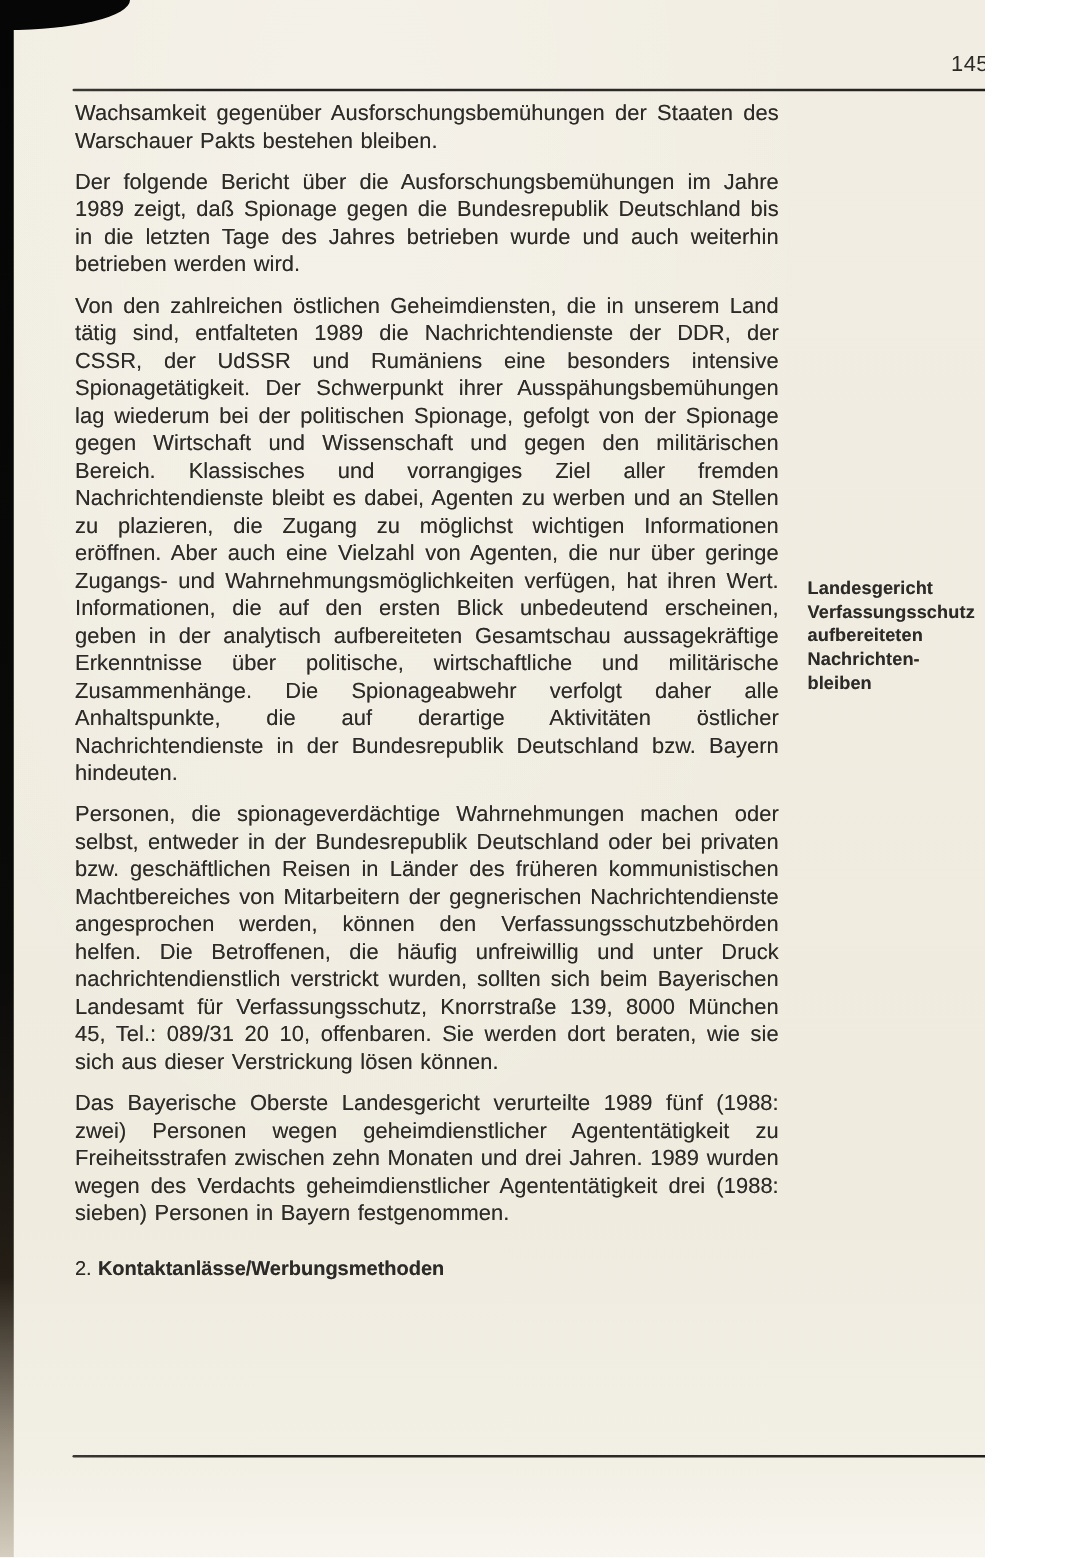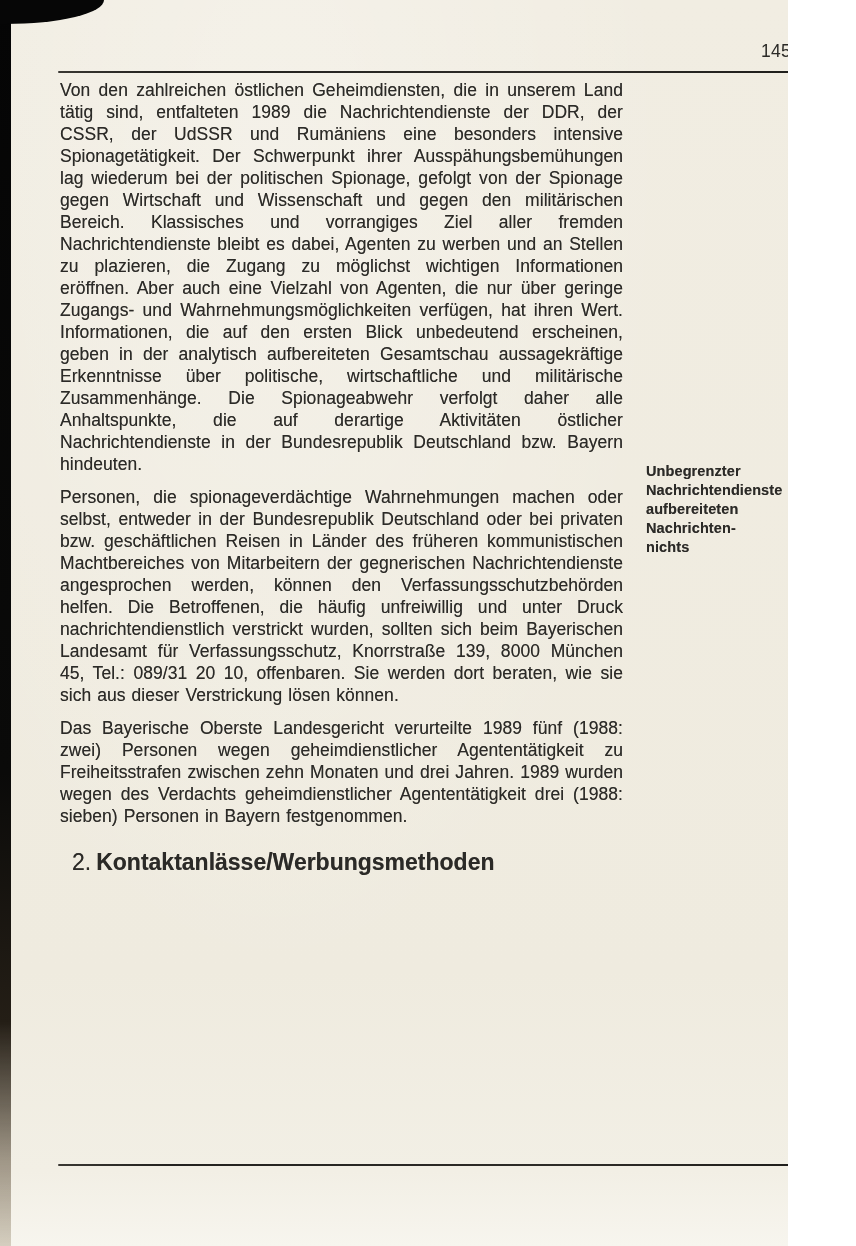--- a/index.html
+++ b/index.html
@@ -55,22 +55,22 @@
     margin: 0 0 11px 0;
     font-size: 17.5px;
     line-height: 22px;
     text-align: justify;
     letter-spacing: 0.05px;
     word-spacing: 1px;
     text-shadow: 0 0 0.5px rgba(43,42,39,0.55);
     hyphens: auto;
   }
   .section-heading {
-    margin: 24px 0 11px 12px;
-    font-size: 23px;
+    margin: 24px 0 11px 0;
+    font-size: 16px;
     line-height: 22px;
     font-weight: normal;
     text-shadow: 0 0 0.5px rgba(43,42,39,0.55);
   }
   .section-heading .section-title { font-weight: bold; margin-left: 5px; }
   
   .margin-note {
     position: absolute; left: 646px; top: 462px; width: 170px;
     font-size: 14.5px;
     line-height: 19px;
@@ -86,29 +86,31 @@
 
   <div class="left-edge"></div>
   <div class="corner-artifact"></div>
 
   <div class="page-header">
     <div class="page-number">145</div>
     <div class="rule"></div>
   </div>
 
   <div class="body-col">
+    <p>Wachsamkeit gegenüber Ausforschungsbemühungen der Staaten des Warschauer Pakts bestehen bleiben.</p>
+    <p>Der folgende Bericht über die Ausforschungsbemühungen im Jahre 1989 zeigt, daß Spionage gegen die Bundesrepublik Deutschland bis in die letzten Tage des Jahres betrieben wurde und auch weiterhin betrieben werden wird.</p>
     <p>Von den zahlreichen östlichen Geheimdiensten, die in unserem Land tätig sind, entfalteten 1989 die Nachrichtendienste der DDR, der CSSR, der UdSSR und Rumäniens eine besonders intensive Spionagetätigkeit. Der Schwerpunkt ihrer Ausspähungsbemühungen lag wiederum bei der politischen Spionage, gefolgt von der Spionage gegen Wirtschaft und Wissenschaft und gegen den militärischen Bereich. Klassisches und vorrangiges Ziel aller fremden Nachrichtendienste bleibt es dabei, Agenten zu werben und an Stellen zu plazieren, die Zugang zu möglichst wichtigen Informationen eröffnen. Aber auch eine Vielzahl von Agenten, die nur über geringe Zugangs- und Wahrnehmungsmöglichkeiten verfügen, hat ihren Wert. Informationen, die auf den ersten Blick unbedeutend erscheinen, geben in der analytisch aufbereiteten Gesamtschau aussagekräftige Erkenntnisse über politische, wirtschaftliche und militärische Zusammenhänge. Die Spionageabwehr verfolgt daher alle Anhaltspunkte, die auf derartige Aktivitäten östlicher Nachrichtendienste in der Bundesrepublik Deutschland bzw. Bayern hindeuten.</p>
     <p>Personen, die spionageverdächtige Wahrnehmungen machen oder selbst, entweder in der Bundesrepublik Deutschland oder bei privaten bzw. geschäftlichen Reisen in Länder des früheren kommunistischen Machtbereiches von Mitarbeitern der gegnerischen Nachrichtendienste angesprochen werden, können den Verfassungsschutzbehörden helfen. Die Betroffenen, die häufig unfreiwillig und unter Druck nachrichtendienstlich verstrickt wurden, sollten sich beim Bayerischen Landesamt für Verfassungsschutz, Knorrstraße 139, 8000 München 45, Tel.: 089/31 20 10, offenbaren. Sie werden dort beraten, wie sie sich aus dieser Verstrickung lösen können.</p>
     <p>Das Bayerische Oberste Landesgericht verurteilte 1989 fünf (1988: zwei) Personen wegen geheimdienstlicher Agententätigkeit zu Freiheitsstrafen zwischen zehn Monaten und drei Jahren. 1989 wurden wegen des Verdachts geheimdienstlicher Agententätigkeit drei (1988: sieben) Personen in Bayern festgenommen.</p>
     <h2 class="section-heading"><span class="section-number">2.</span><span class="section-title">Kontaktanlässe/Werbungsmethoden</span></h2>
   </div>
 
   <div class="margin-note">
-    <div>Unbegrenzter</div>
-    <div>Nachrichtendienste</div>
+    <div>Landesgericht</div>
+    <div>Verfassungsschutz</div>
     <div>aufbereiteten</div>
     <div>Nachrichten-</div>
-    <div>nichts</div>
+    <div>bleiben</div>
   </div>
 
   <div class="rule footer-rule"></div>
 
 </div>
 
 </body></html>

